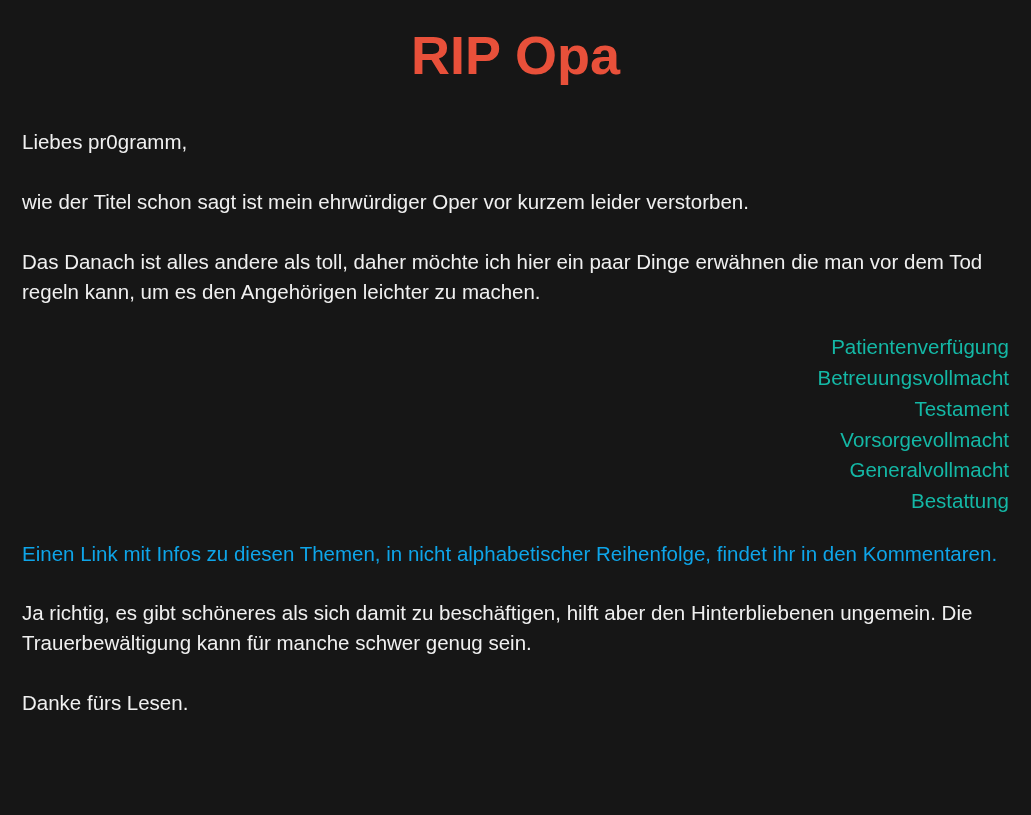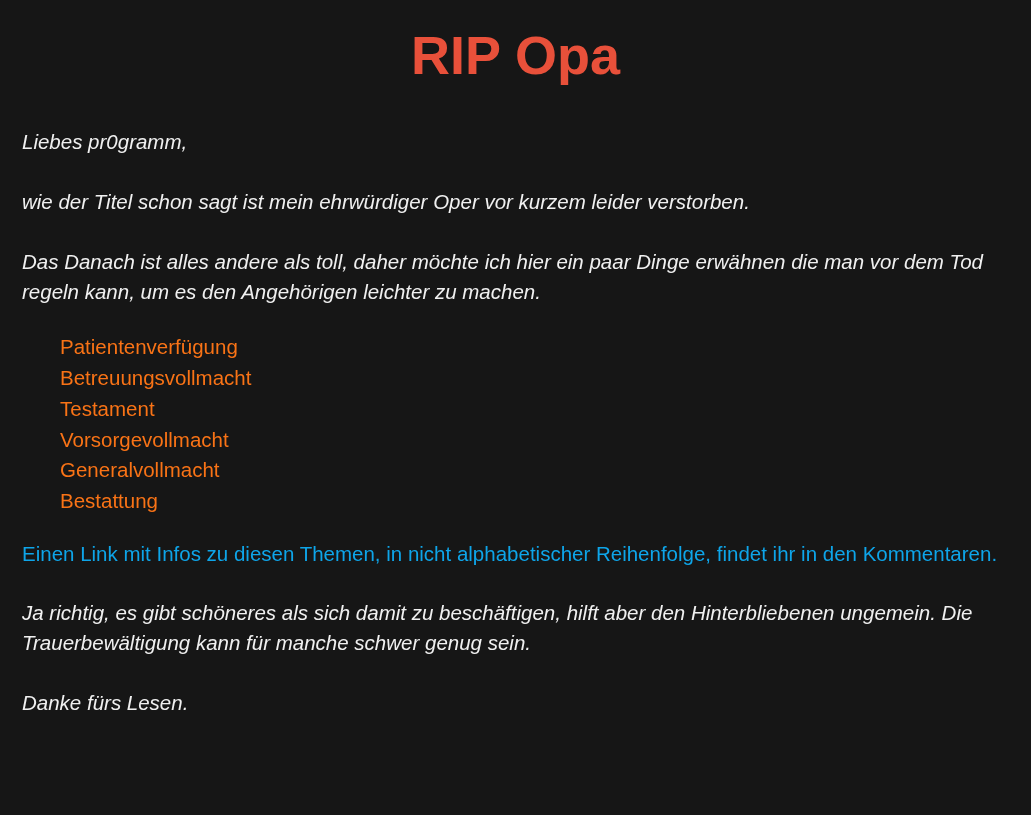--- a/index.html
+++ b/index.html
@@ -29,34 +29,34 @@
     letter-spacing: 0px;
     margin: 8px 0 42px 0;
     line-height: 1.1;
   }
   .para {
     font-size: 20.5px;
     line-height: 1.45;
     margin: 0 0 30px 0;
     color: #f0f0f0;
     max-width: 995px;
-    font-style: italic;
   }
   .para.tight {
     margin-bottom: 26px;
   }
   .list {
     list-style: none;
     margin: 0 0 22px 0;
     padding: 0 0 0 38px;
   }
   .list li {
-    color: #f97316;
+    color: #14b8a6;
     font-size: 20.5px;
     line-height: 1.5;
+    text-align: right;
   }
   .link-para {
     color: #0ea5e9;
     font-size: 20.5px;
     line-height: 1.45;
     margin: 0 0 30px 0;
     max-width: 995px;
   }
 </style>
 </head>

